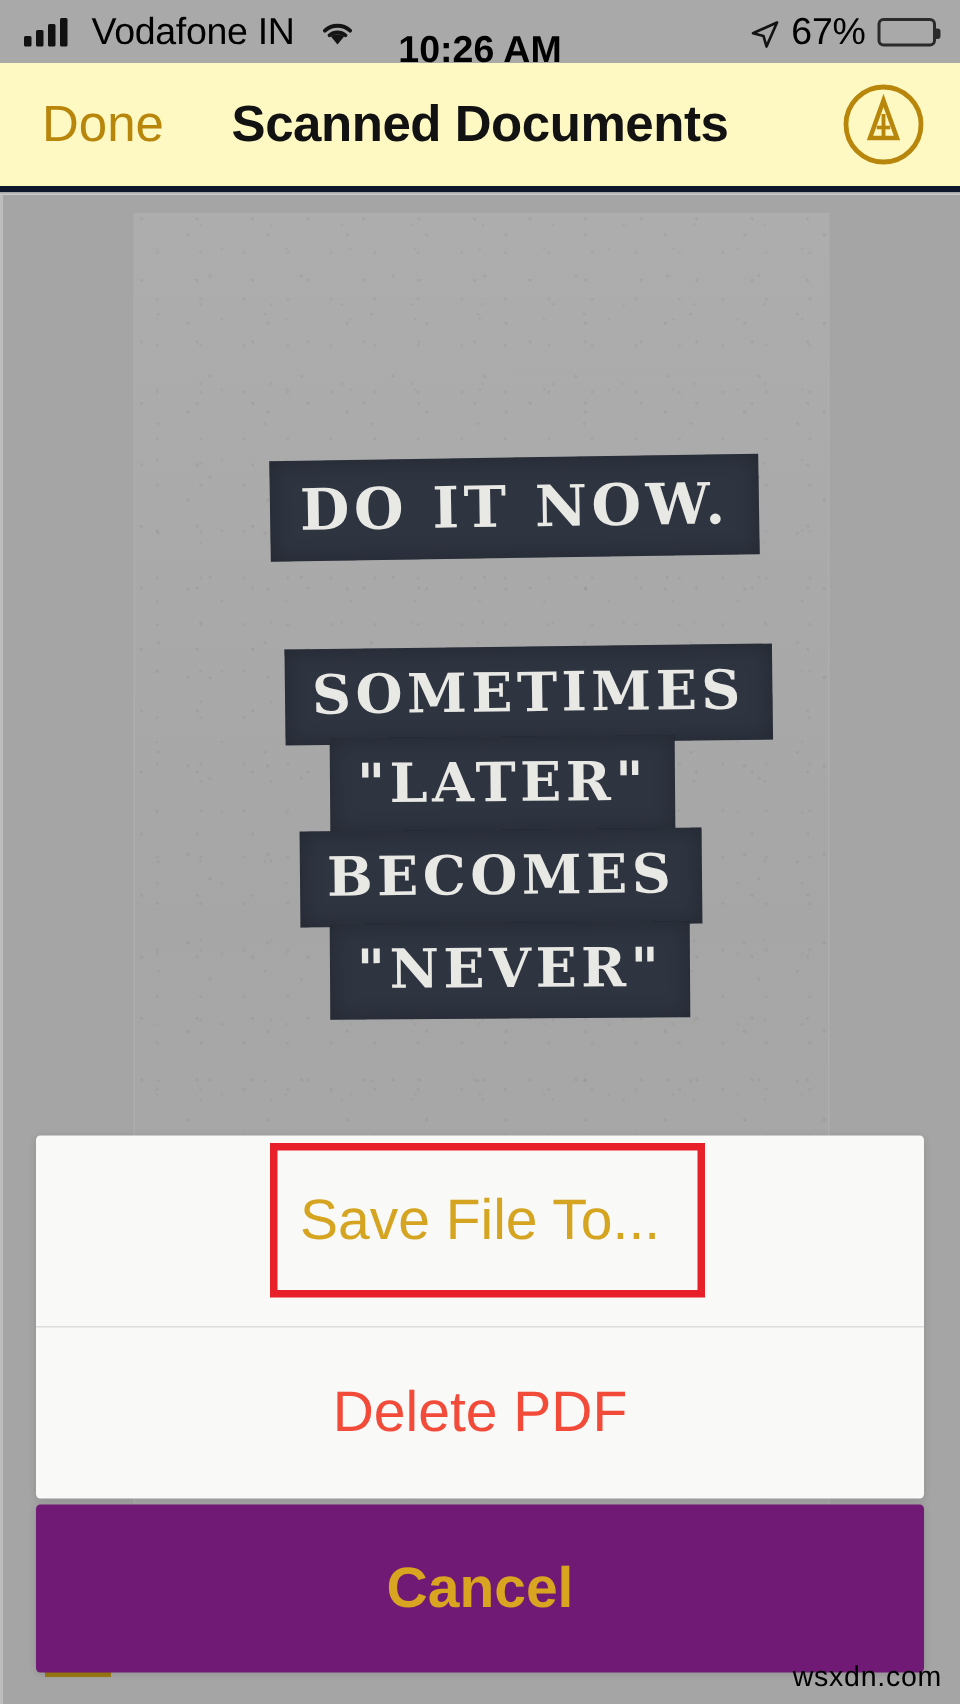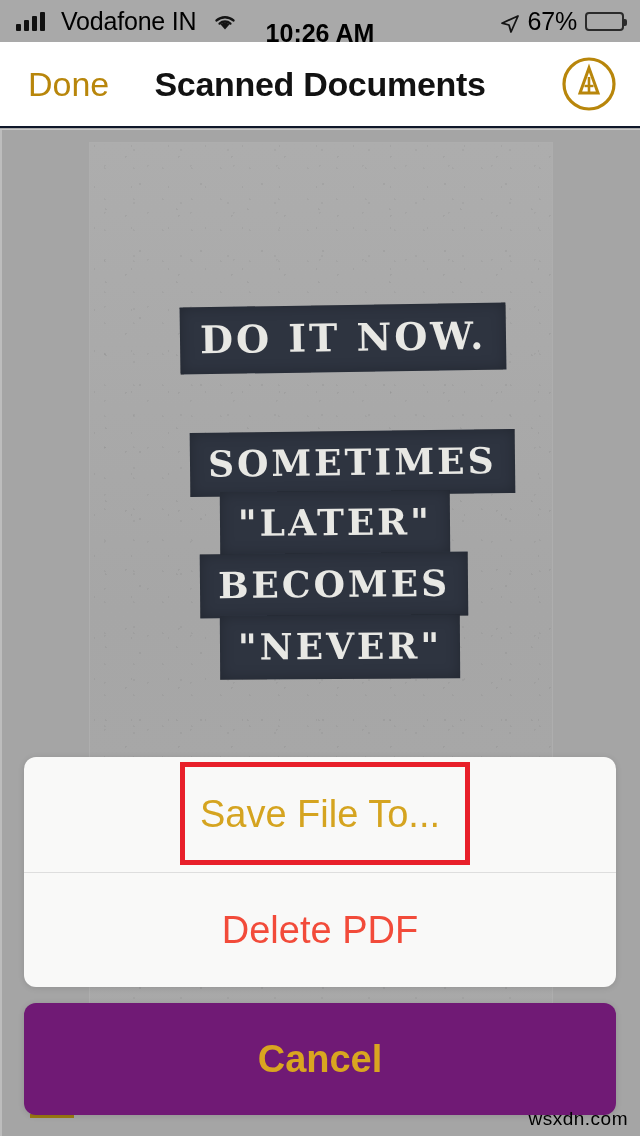--- a/index.html
+++ b/index.html
@@ -47,22 +47,22 @@
   }
   .battery .fill{ height:100%; background:#151515; border-radius:1px; }
   .battery:after{
     content:""; position:absolute; right:-5px; top:5px;
     width:3px; height:7px; background:#2b2b2b; border-radius:0 2px 2px 0;
   }
 
   
   .nav-bar{
     position:absolute; top:42px; left:0; width:640px; height:86px;
-    background:#ffffff;
-    border-bottom:2px solid #0f172a;
+    background:#fef9c3;
+    border-bottom:4px solid #0f172a;
     display:flex; align-items:center;
   }
   .nav-done{
     position:absolute; left:28px;
     color:#b8860b; font-size:34px; font-weight:400; letter-spacing:0px;
     background:none; border:none; cursor:pointer;
     font-family:inherit;
   }
   .nav-title{
     position:absolute; left:0; width:640px; text-align:center;
@@ -117,37 +117,37 @@
   .qb-0{ left:88px;  top:162px; padding:10px 20px 12px; font-size:38px; transform:rotate(-0.9deg); }
   .qb-1{ left:98px;  top:288px; padding:10px 18px 12px; font-size:36px; transform:rotate(-0.7deg); }
   .qb-2{ left:128px; top:348px; padding:10px 18px 12px; font-size:36px; transform:rotate(-0.5deg); }
   .qb-3{ left:108px; top:410px; padding:10px 18px 12px; font-size:36px; transform:rotate(-0.6deg); }
   .qb-4{ left:128px; top:472px; padding:10px 18px 12px; font-size:36px; transform:rotate(-0.4deg); }
 
   
   .sheet{
     position:absolute; left:24px; width:592px;
     background:#f9f9f8;
-    border-radius:12px;
+    border-radius:3px;
     overflow:hidden;
     box-shadow:0 1px 6px rgba(0,0,0,.12);
     z-index:5;
   }
   .sheet-main{ top:757px; }
   .sheet-cancel{ top:1003px; height:112px; background:#701a75; }
 
   .sheet-btn{
     width:100%; height:115px;
     display:flex; align-items:center; justify-content:center;
     font-size:38px; font-weight:400;
     background:transparent; border:none; cursor:pointer;
     font-family:inherit;
   }
   .sheet-btn.save{ color:#d5a420; }
-  .sheet-btn.delete{ color:#f24b3a; border-top:1px solid #dedede; }
+  .sheet-btn.delete{ color:#f24b3a; border-top:1px solid #dedede;margin-top:12px; }
   .sheet-btn.cancel{ height:112px; color:#d9a520; font-weight:700; font-size:38px; }
 
   
   .annot-box{
     position:absolute;
     left:180px; top:762px; width:290px; height:103px;
     border:5px solid #e8202a;
     box-sizing:border-box;
     z-index:6;
     pointer-events:none;

